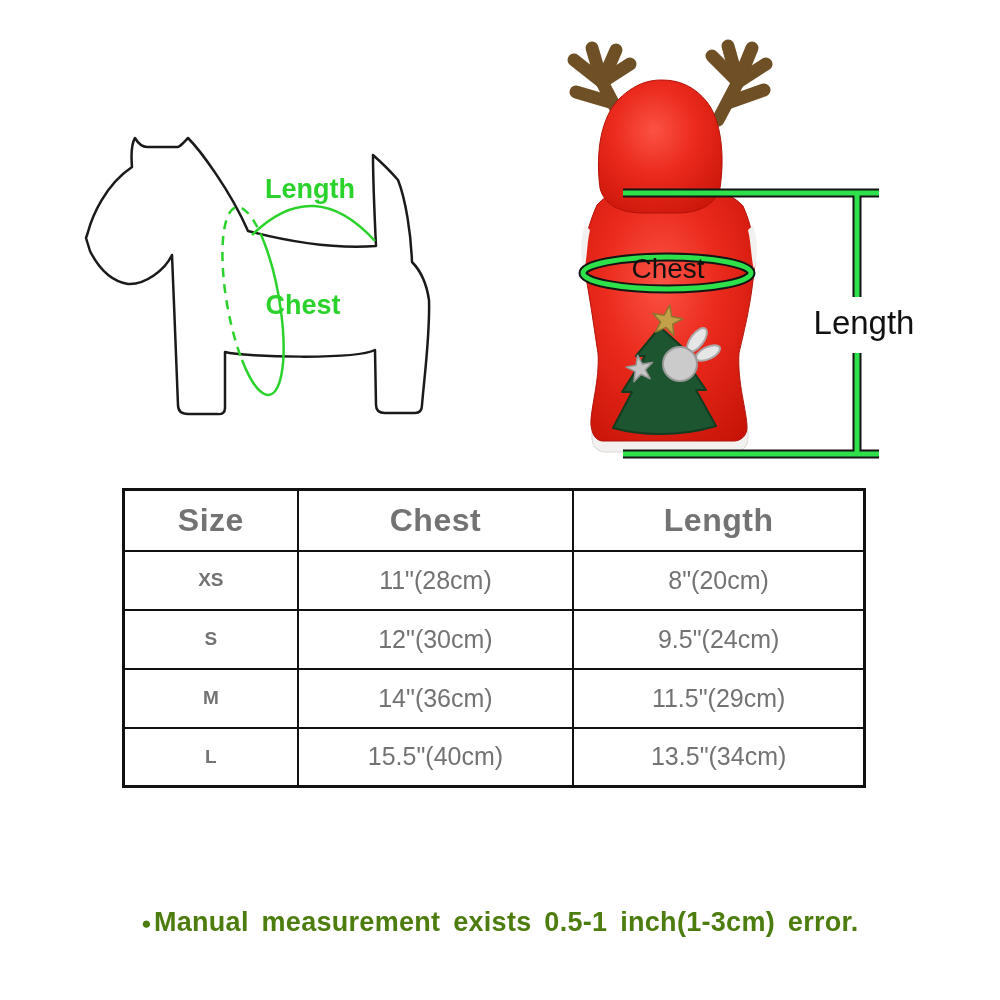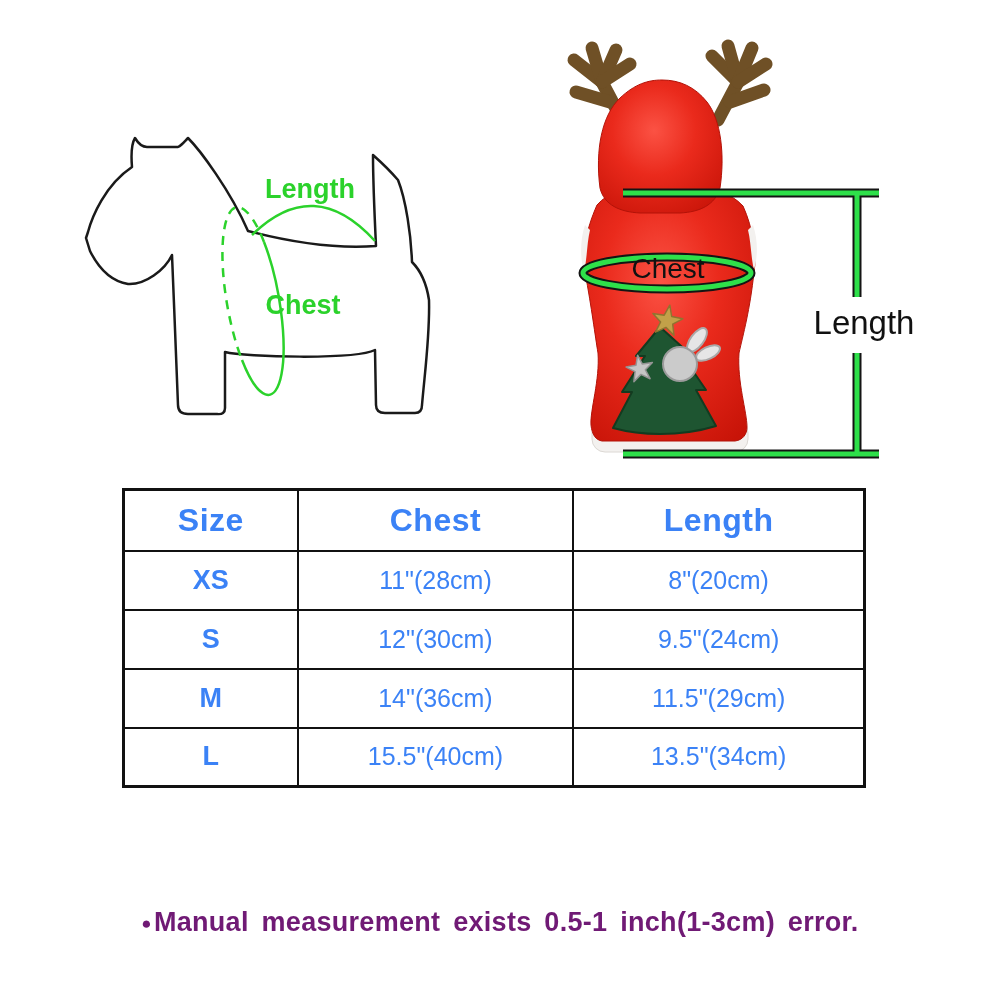--- a/index.html
+++ b/index.html
@@ -13,34 +13,34 @@
   #garment-diagram { left:540px; top:20px; }
 
   
   table.size-table {
     position:absolute; left:122px; top:488px; width:744px;
     border-collapse:collapse; table-layout:fixed;
     border:3px solid #111; background:#fff;
   }
   .size-table th, .size-table td {
     border:2px solid #111; text-align:center; vertical-align:middle;
-    color:#3b82f6; padding:0; overflow:hidden;
+    color:#737373; padding:0; overflow:hidden;
   }
   .size-table thead th { height:61px; font-size:32px; font-weight:bold; letter-spacing:0.5px; }
   .size-table tbody td { height:59px; font-size:25px; font-weight:normal; }
-  .size-table tbody td.size-cell { font-weight:bold; font-size:27px; }
+  .size-table tbody td.size-cell { font-weight:bold; font-size:19px; }
   col.c-size   { width:23.5%; }
   col.c-chest  { width:37.2%; }
   col.c-length { width:39.3%; }
 
   
   .footnote {
     position:absolute; left:0; top:902px; width:1000px; height:40px;
     text-align:center; font-size:27px; font-weight:bold;
-    color:#701a75; letter-spacing:0.3px; word-spacing:5px;
+    color:#4d7c0f; letter-spacing:0.3px; word-spacing:5px;
     line-height:40px; white-space:nowrap;
   }
   .footnote .bullet { font-size:17px; vertical-align:middle; margin-right:2px; }
 
   
   text { font-family:"Liberation Sans", sans-serif; }
   .green-label { fill:#2bd22b; font-weight:bold; font-size:27px; }
   .black-label { fill:#111; font-weight:normal; }
 </style>
 </head>

